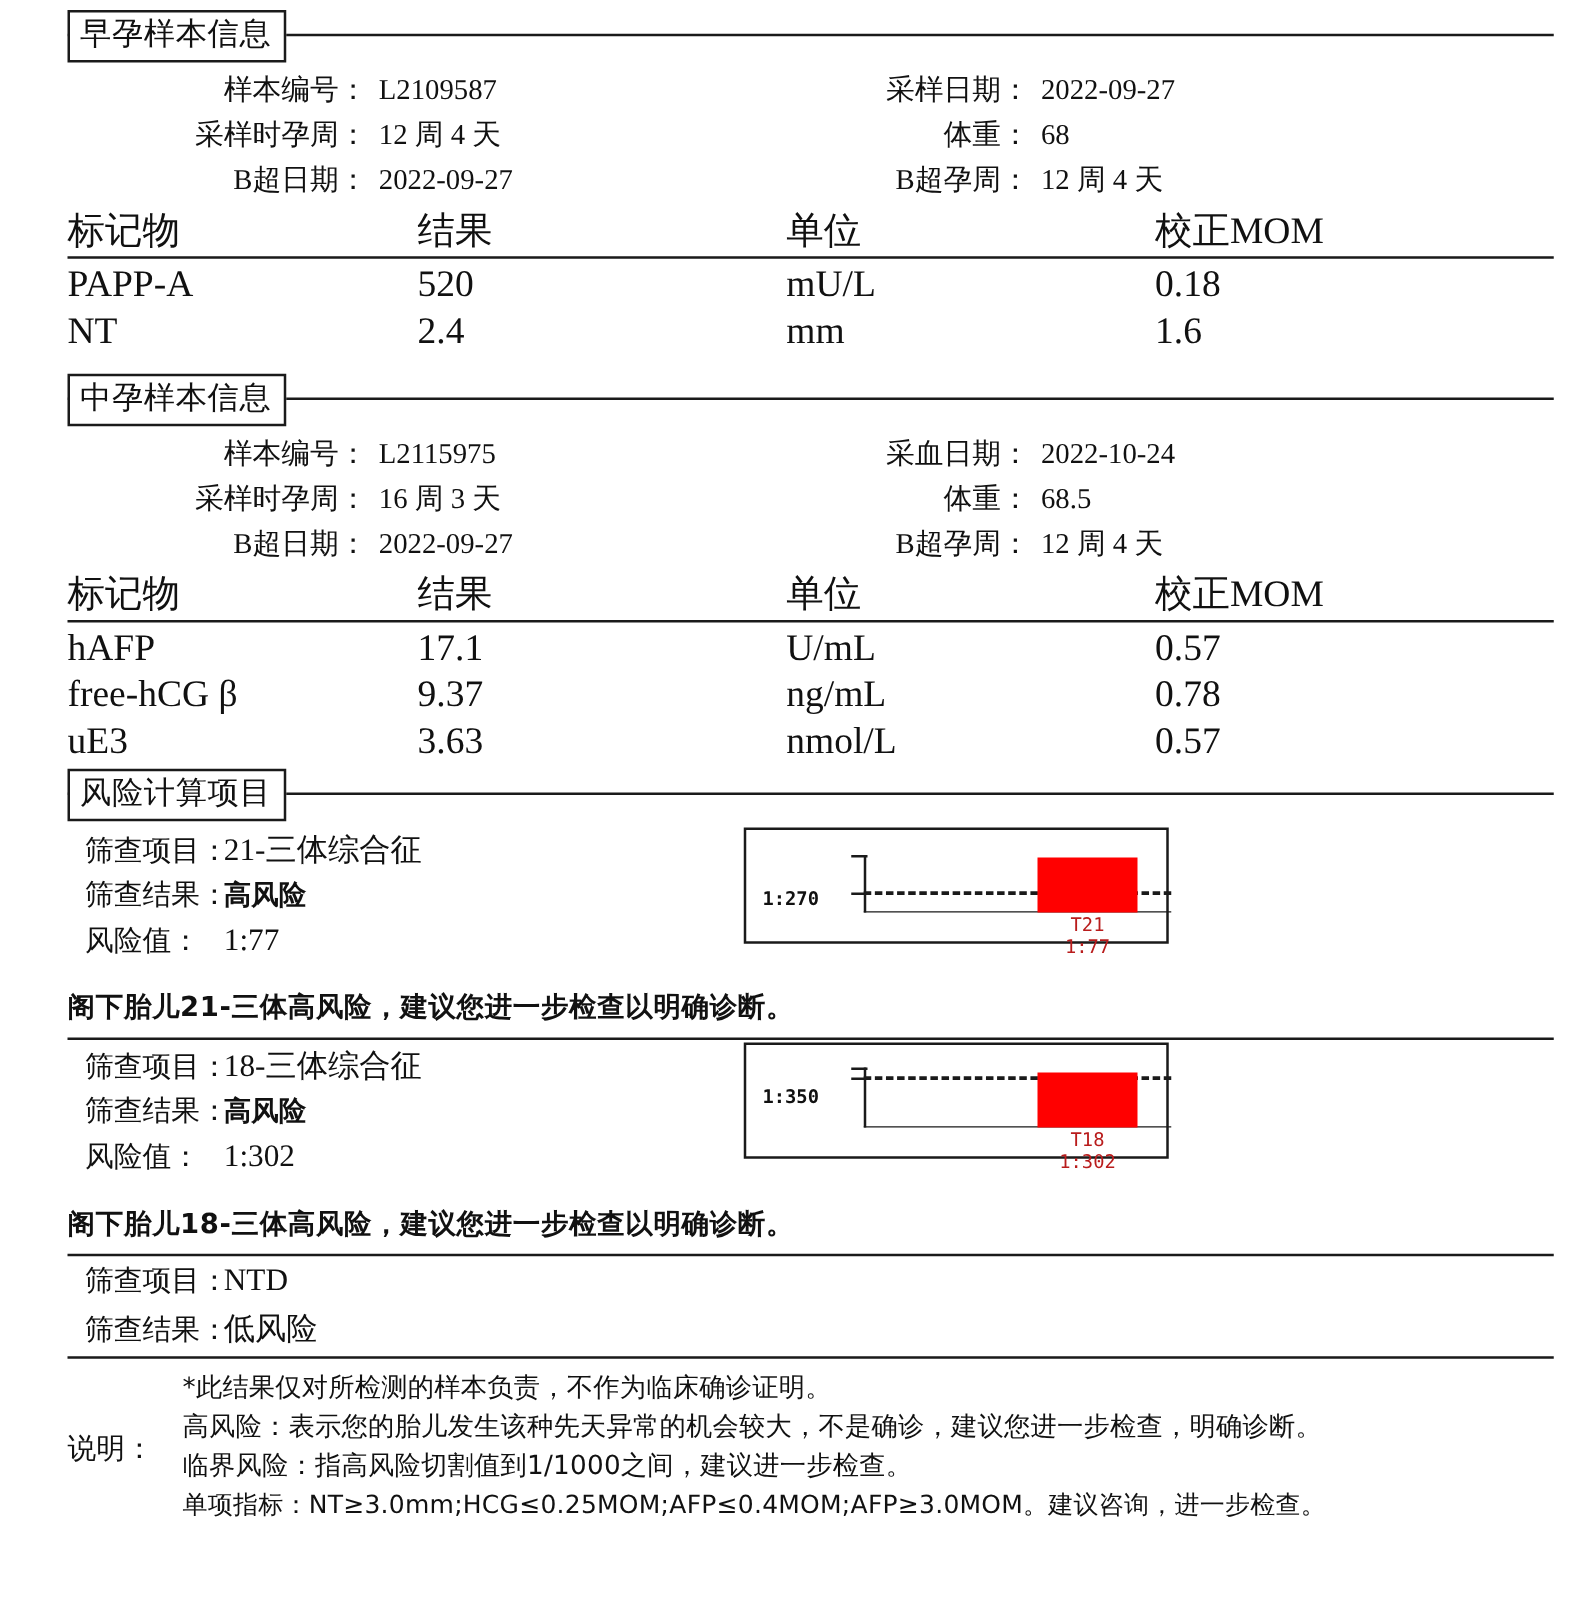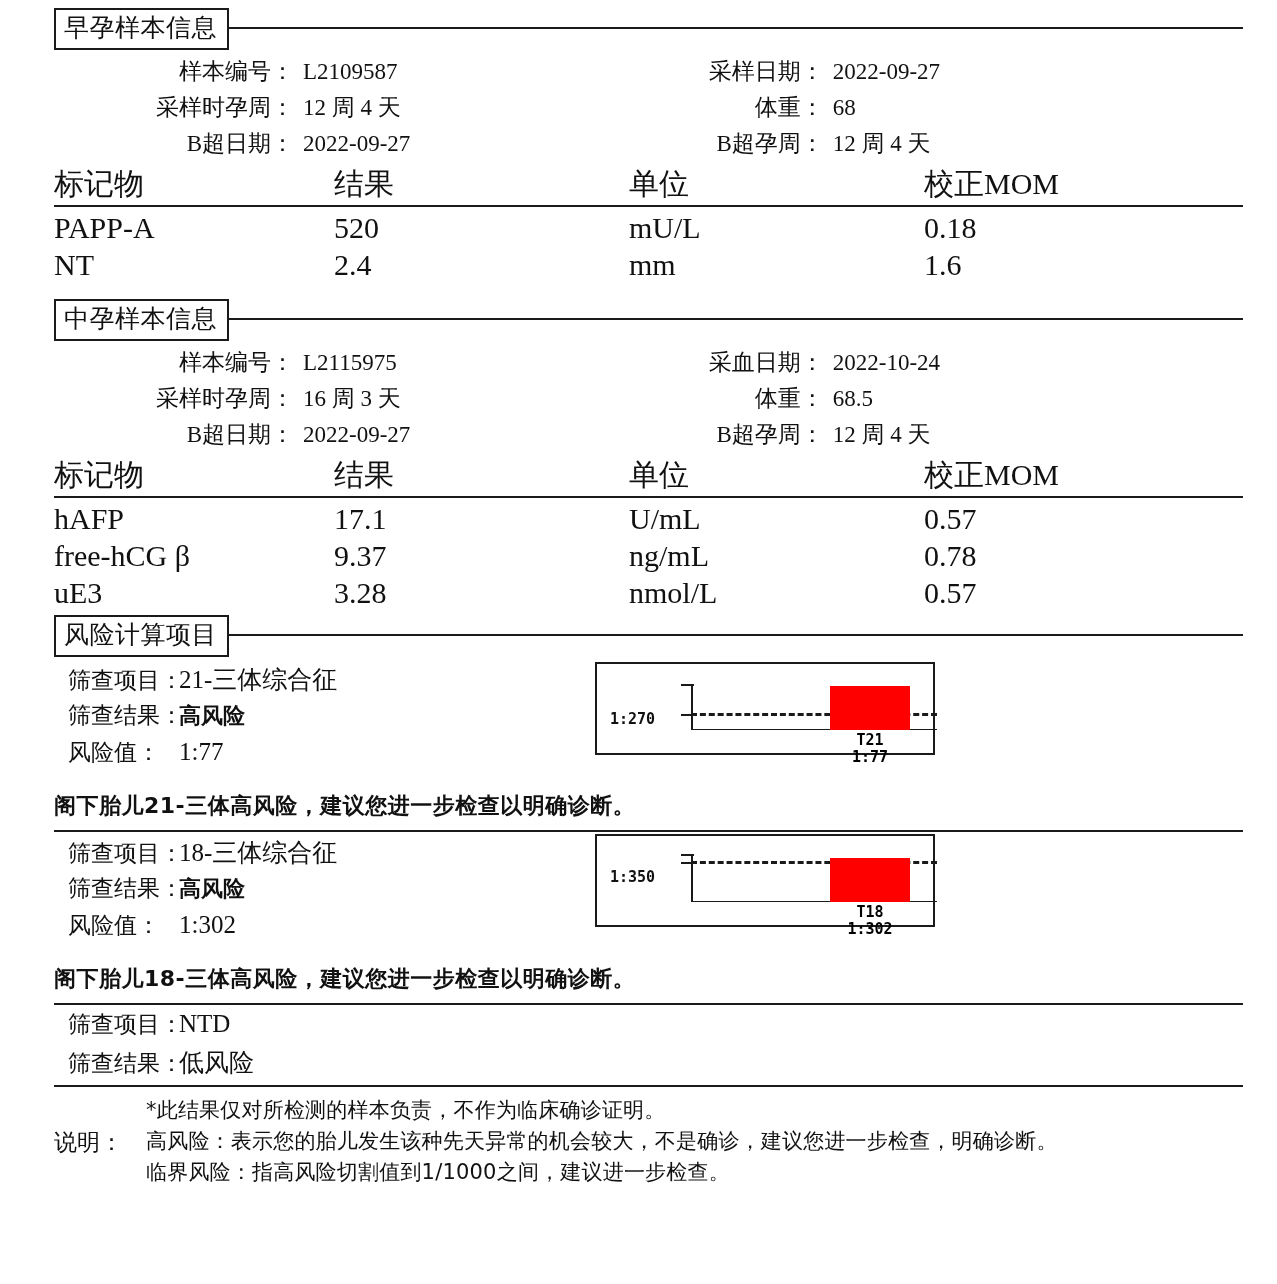--- a/index.html
+++ b/index.html
@@ -164,24 +164,24 @@
     border-top: 3px dashed #1a1a1a;
     height: 0;
   }
   .chart .bar {
     position: absolute;
   }
   .chart .bar-lab {
     position: absolute;
     font-family: "DejaVu Sans Mono", "Liberation Mono", monospace;
     font-size: 15px;
-    font-weight: bold;
+    font-weight: normal;
     text-align: center;
     white-space: nowrap;
-    color: #000000;
+    color: #b91c1c;
   }
 
   
   .warn {
     margin: 0 34px 0 54px;
     font-family: "DejaVu Sans", "Liberation Sans", sans-serif;
     font-weight: bold;
     font-size: 22px;
     letter-spacing: 0.5px;
     padding: 4px 0 9px 0;
@@ -336,21 +336,21 @@
       <span class="c3">0.57</span>
     </div>
     <div class="tbl-row">
       <span class="c0">free-hCG β</span>
       <span class="c1">9.37</span>
       <span class="c2">ng/mL</span>
       <span class="c3">0.78</span>
     </div>
     <div class="tbl-row">
       <span class="c0">uE3</span>
-      <span class="c1">3.28</span>
+      <span class="c1">3.63</span>
       <span class="c2">nmol/L</span>
       <span class="c3">0.57</span>
     </div>
   </div>
 
   <div class="sec-head" style="margin-top:2px;">
     <div class="rule"></div>
     <div class="sec-title">风险计算项目</div>
   </div>
 
@@ -432,16 +432,17 @@
   </div>
 
   <div class="hr-thick"></div>
 
   <div class="notes">
     <div class="notes-label">说明：</div>
     <div class="notes-body">
       <div class="note-line">*此结果仅对所检测的样本负责，不作为临床确诊证明。</div>
       <div class="note-line">高风险：表示您的胎儿发生该种先天异常的机会较大，不是确诊，建议您进一步检查，明确诊断。</div>
       <div class="note-line">临界风险：指高风险切割值到1/1000之间，建议进一步检查。</div>
+      <div class="note-line mono-ish">单项指标：NT≥3.0mm;HCG≤0.25MOM;AFP≤0.4MOM;AFP≥3.0MOM。建议咨询，进一步检查。</div>
     </div>
   </div>
 
 </div>
 
 </body></html>

